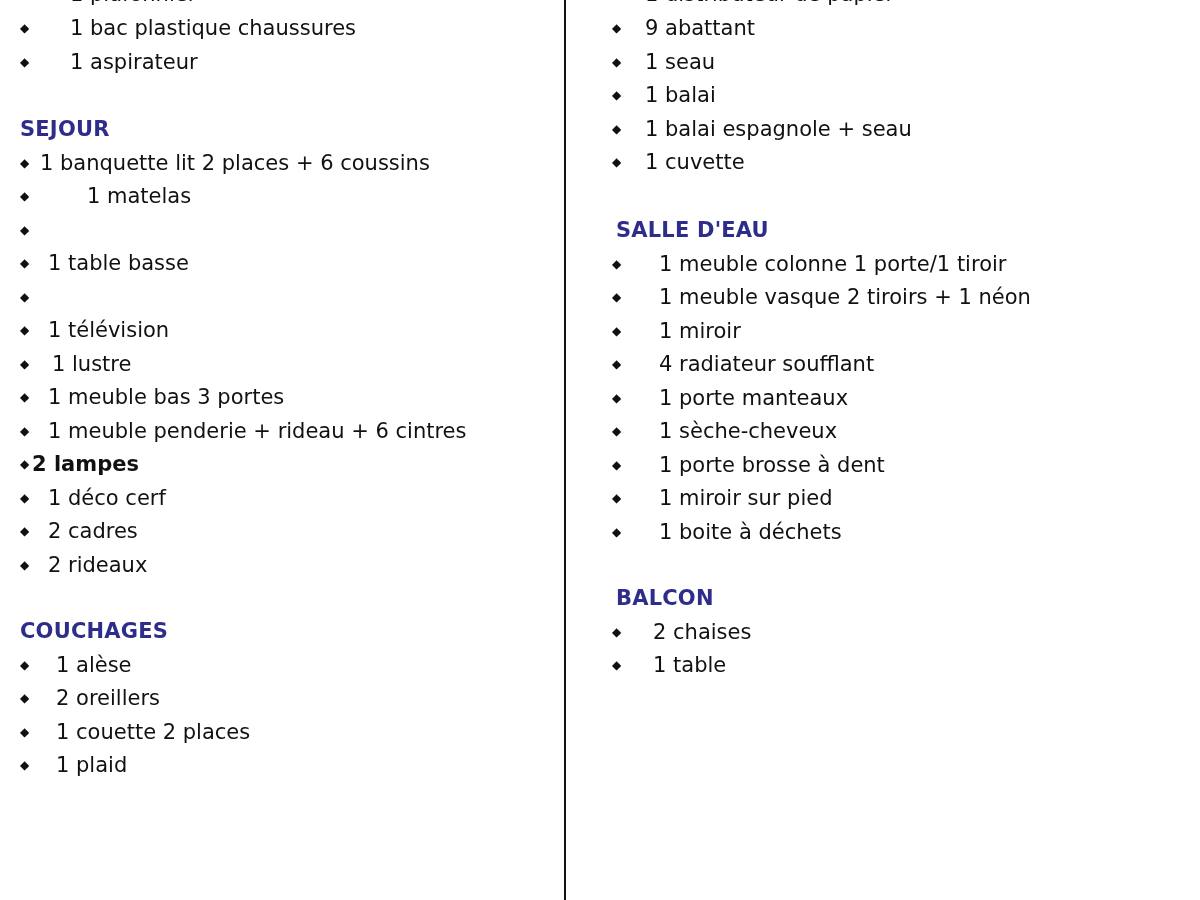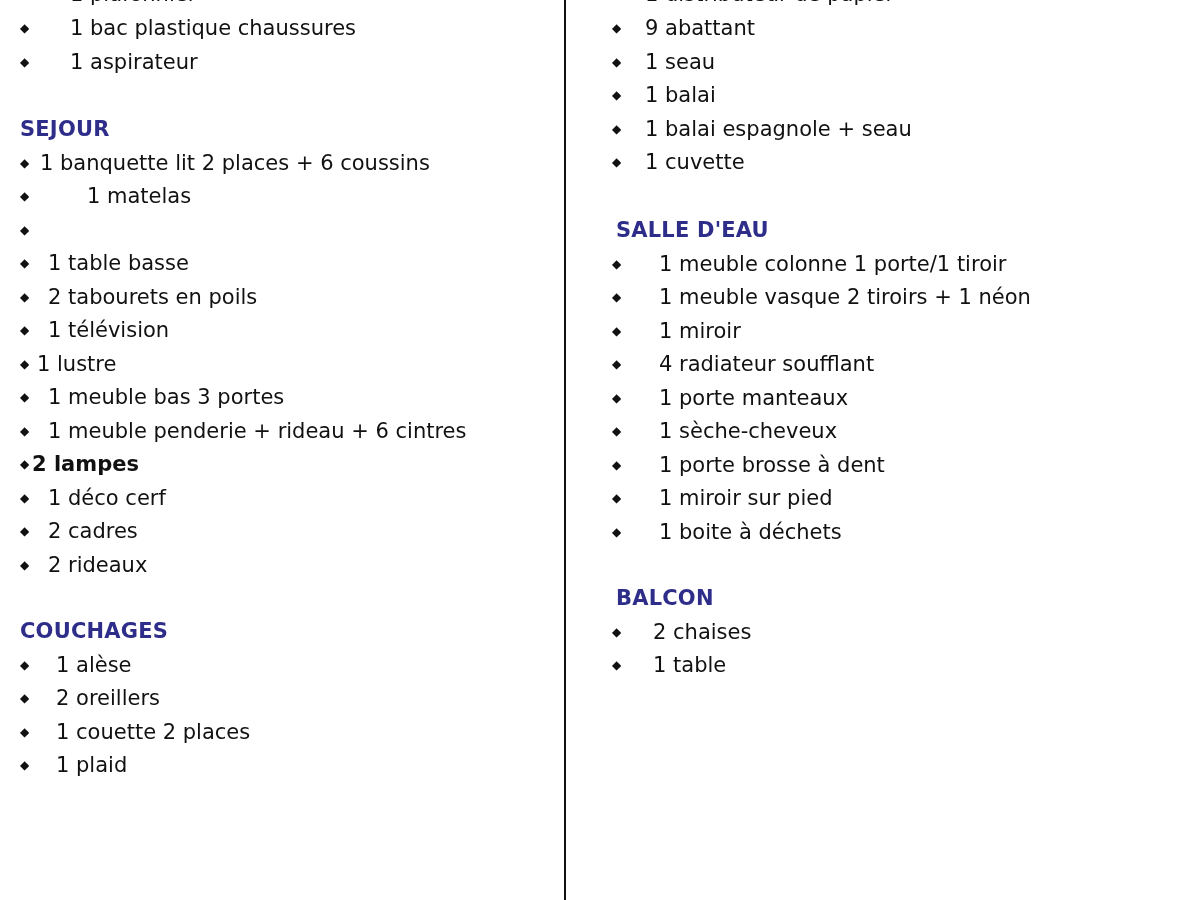--- a/index.html
+++ b/index.html
@@ -47,29 +47,28 @@
     </div>
   <div class="item">
       <span class="bullet">◆</span>
     </div>
   <div class="item">
       <span class="bullet">◆</span>
       <span class="txt" style="left:28px;">1 table basse</span>
     </div>
   <div class="item">
       <span class="bullet">◆</span>
-      <span class="txt" style="left:28px;">2 tabourets en poils</span>
     </div>
   <div class="item">
       <span class="bullet">◆</span>
       <span class="txt" style="left:28px;">1 télévision</span>
     </div>
   <div class="item">
       <span class="bullet">◆</span>
-      <span class="txt" style="left:17px;">1 lustre</span>
+      <span class="txt" style="left:32px;">1 lustre</span>
     </div>
   <div class="item">
       <span class="bullet">◆</span>
       <span class="txt" style="left:28px;">1 meuble bas 3 portes</span>
     </div>
   <div class="item">
       <span class="bullet">◆</span>
       <span class="txt" style="left:28px;">1 meuble penderie + rideau + 6 cintres</span>
     </div>
   <div class="item">

